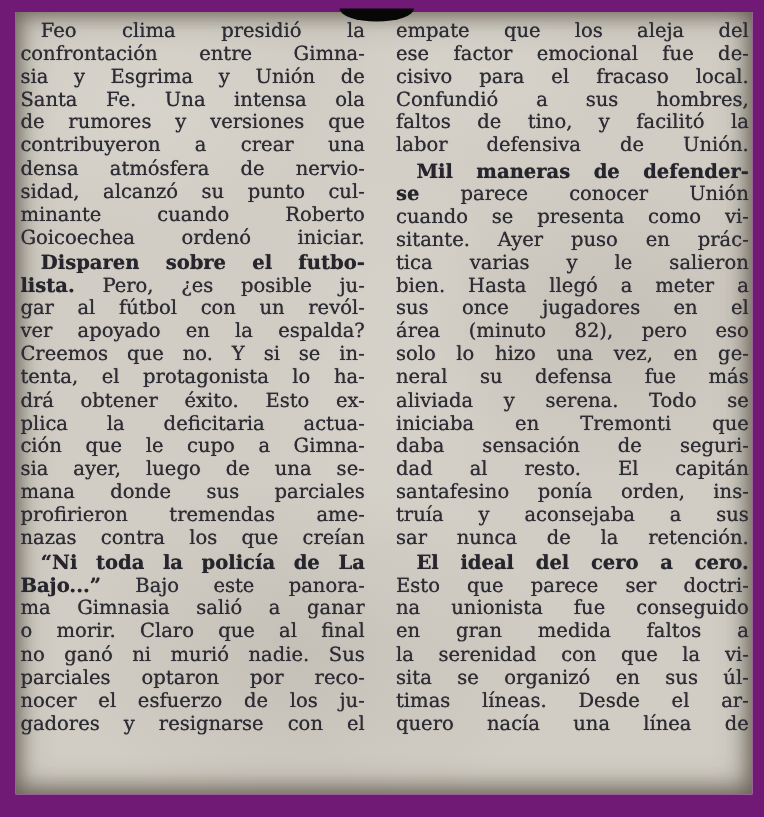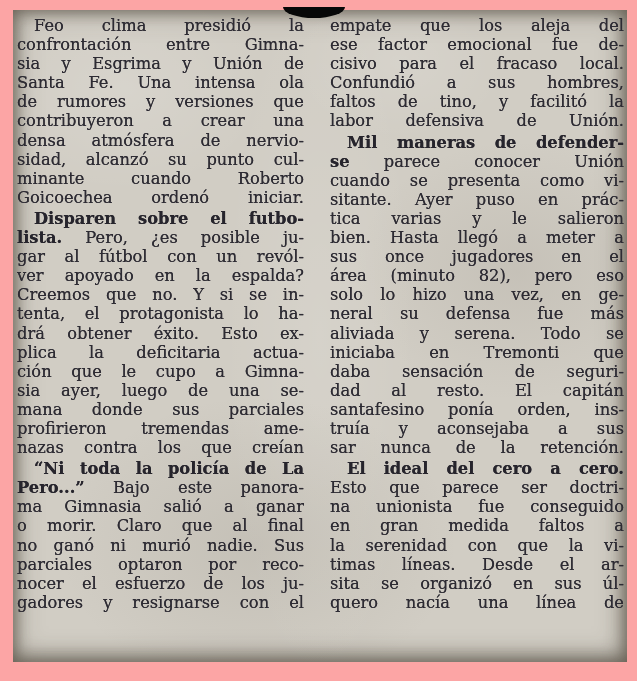--- a/index.html
+++ b/index.html
@@ -10,21 +10,21 @@
     width: 637px;
     height: 681px;
     position: relative;
     overflow: hidden;
     background: #070707;
     font-family: "DejaVu Serif", "Liberation Serif", serif;
   }
   .frame {
     position: absolute;
     inset: 0;
-    background: #fca5a5;
+    background: #701a75;
   }
   
   .frame-bump {
     position: absolute;
     top: 7px;
     left: 283px;
     width: 62px;
     height: 11px;
     background: #070707;
     border-radius: 0 0 50% 50% / 0 0 100% 100%;
@@ -109,21 +109,21 @@
             <div class="line"><span class="seg-reg">drá obtener éxito. Esto ex-</span></div>
             <div class="line"><span class="seg-reg">plica la deficitaria actua-</span></div>
             <div class="line"><span class="seg-reg">ción que le cupo a Gimna-</span></div>
             <div class="line"><span class="seg-reg">sia ayer, luego de una se-</span></div>
             <div class="line"><span class="seg-reg">mana donde sus parciales</span></div>
             <div class="line"><span class="seg-reg">profirieron tremendas ame-</span></div>
             <div class="line"><span class="seg-reg">nazas contra los que creían</span></div>
           </div>
           <div class="para">
             <div class="line indent"><span class="seg-bold">“Ni toda la policía de La</span></div>
-            <div class="line"><span class="seg-bold">Pero...”</span><span class="seg-reg"> Bajo este panora-</span></div>
+            <div class="line"><span class="seg-bold">Bajo...”</span><span class="seg-reg"> Bajo este panora-</span></div>
             <div class="line"><span class="seg-reg">ma Gimnasia salió a ganar</span></div>
             <div class="line"><span class="seg-reg">o morir. Claro que al final</span></div>
             <div class="line"><span class="seg-reg">no ganó ni murió nadie. Sus</span></div>
             <div class="line"><span class="seg-reg">parciales optaron por reco-</span></div>
             <div class="line"><span class="seg-reg">nocer el esfuerzo de los ju-</span></div>
             <div class="line"><span class="seg-reg">gadores y resignarse con el</span></div>
           </div>
         </div>
       <div class="col right">
           <div class="para">
@@ -152,21 +152,21 @@
             <div class="line"><span class="seg-reg">santafesino ponía orden, ins-</span></div>
             <div class="line"><span class="seg-reg">truía y aconsejaba a sus</span></div>
             <div class="line"><span class="seg-reg">sar nunca de la retención.</span></div>
           </div>
           <div class="para">
             <div class="line indent"><span class="seg-bold">El ideal del cero a cero.</span></div>
             <div class="line"><span class="seg-reg">Esto que parece ser doctri-</span></div>
             <div class="line"><span class="seg-reg">na unionista fue conseguido</span></div>
             <div class="line"><span class="seg-reg">en gran medida faltos a</span></div>
             <div class="line"><span class="seg-reg">la serenidad con que la vi-</span></div>
+            <div class="line"><span class="seg-reg">sita se organizó en sus úl-</span></div>
             <div class="line"><span class="seg-reg">timas líneas. Desde el ar-</span></div>
-            <div class="line"><span class="seg-reg">sita se organizó en sus úl-</span></div>
             <div class="line"><span class="seg-reg">quero nacía una línea de</span></div>
           </div>
         </div>
     </div>
   </div>
   <div class="frame-bump"></div>
 </div>
 
 </body></html>

